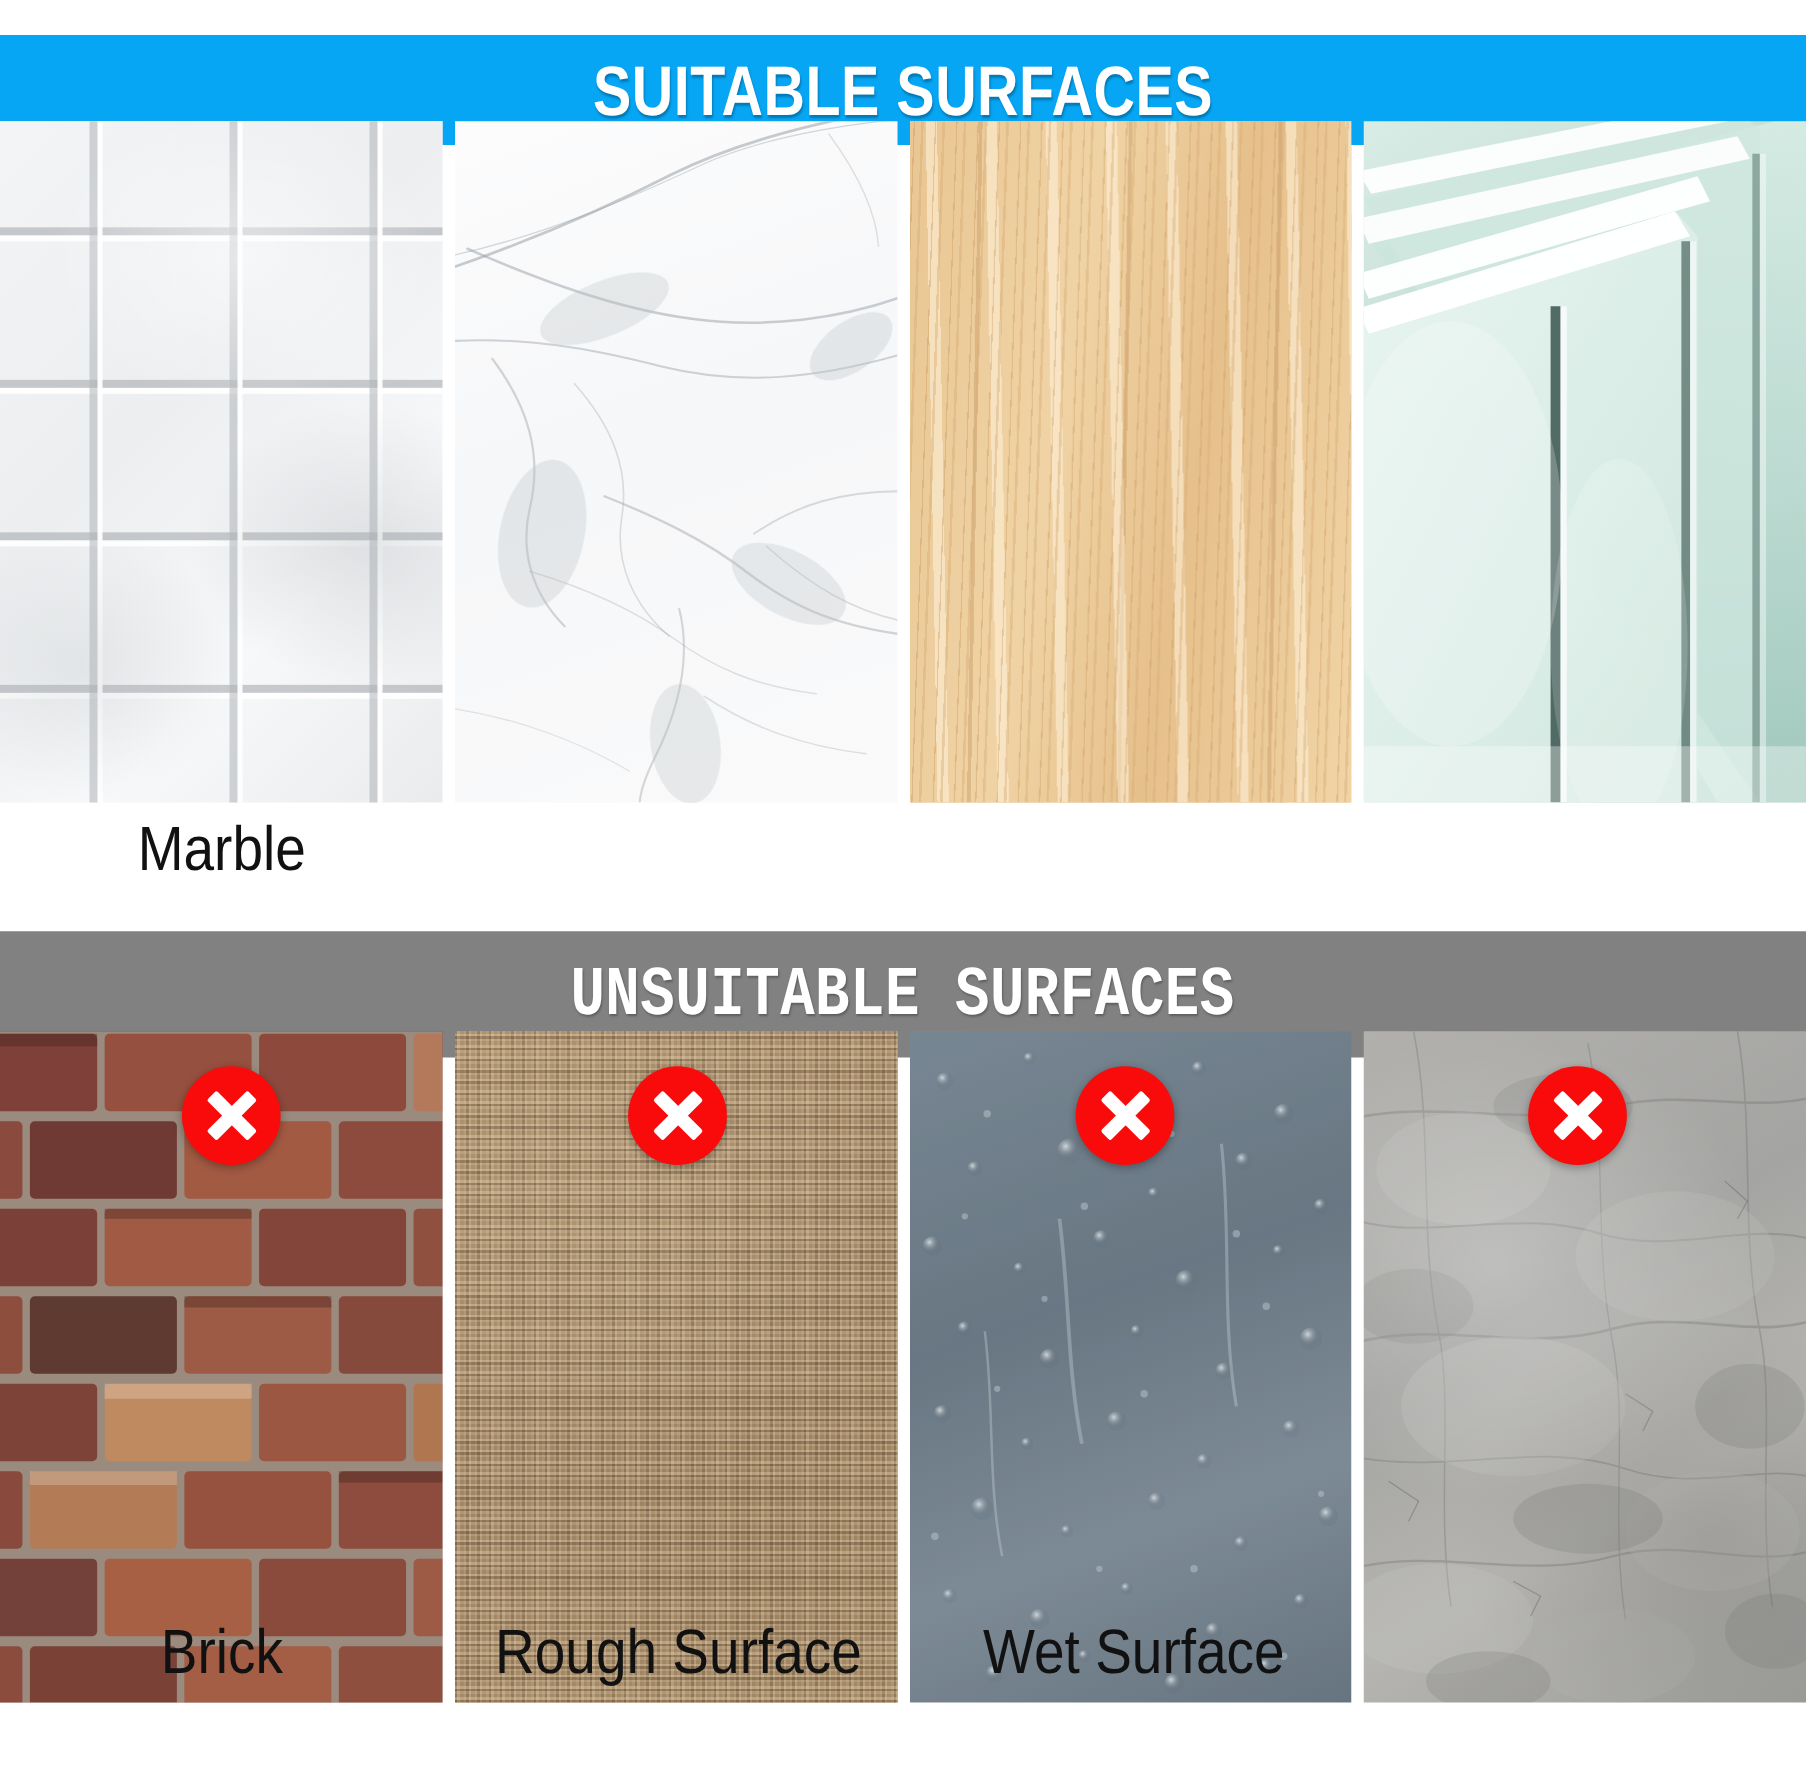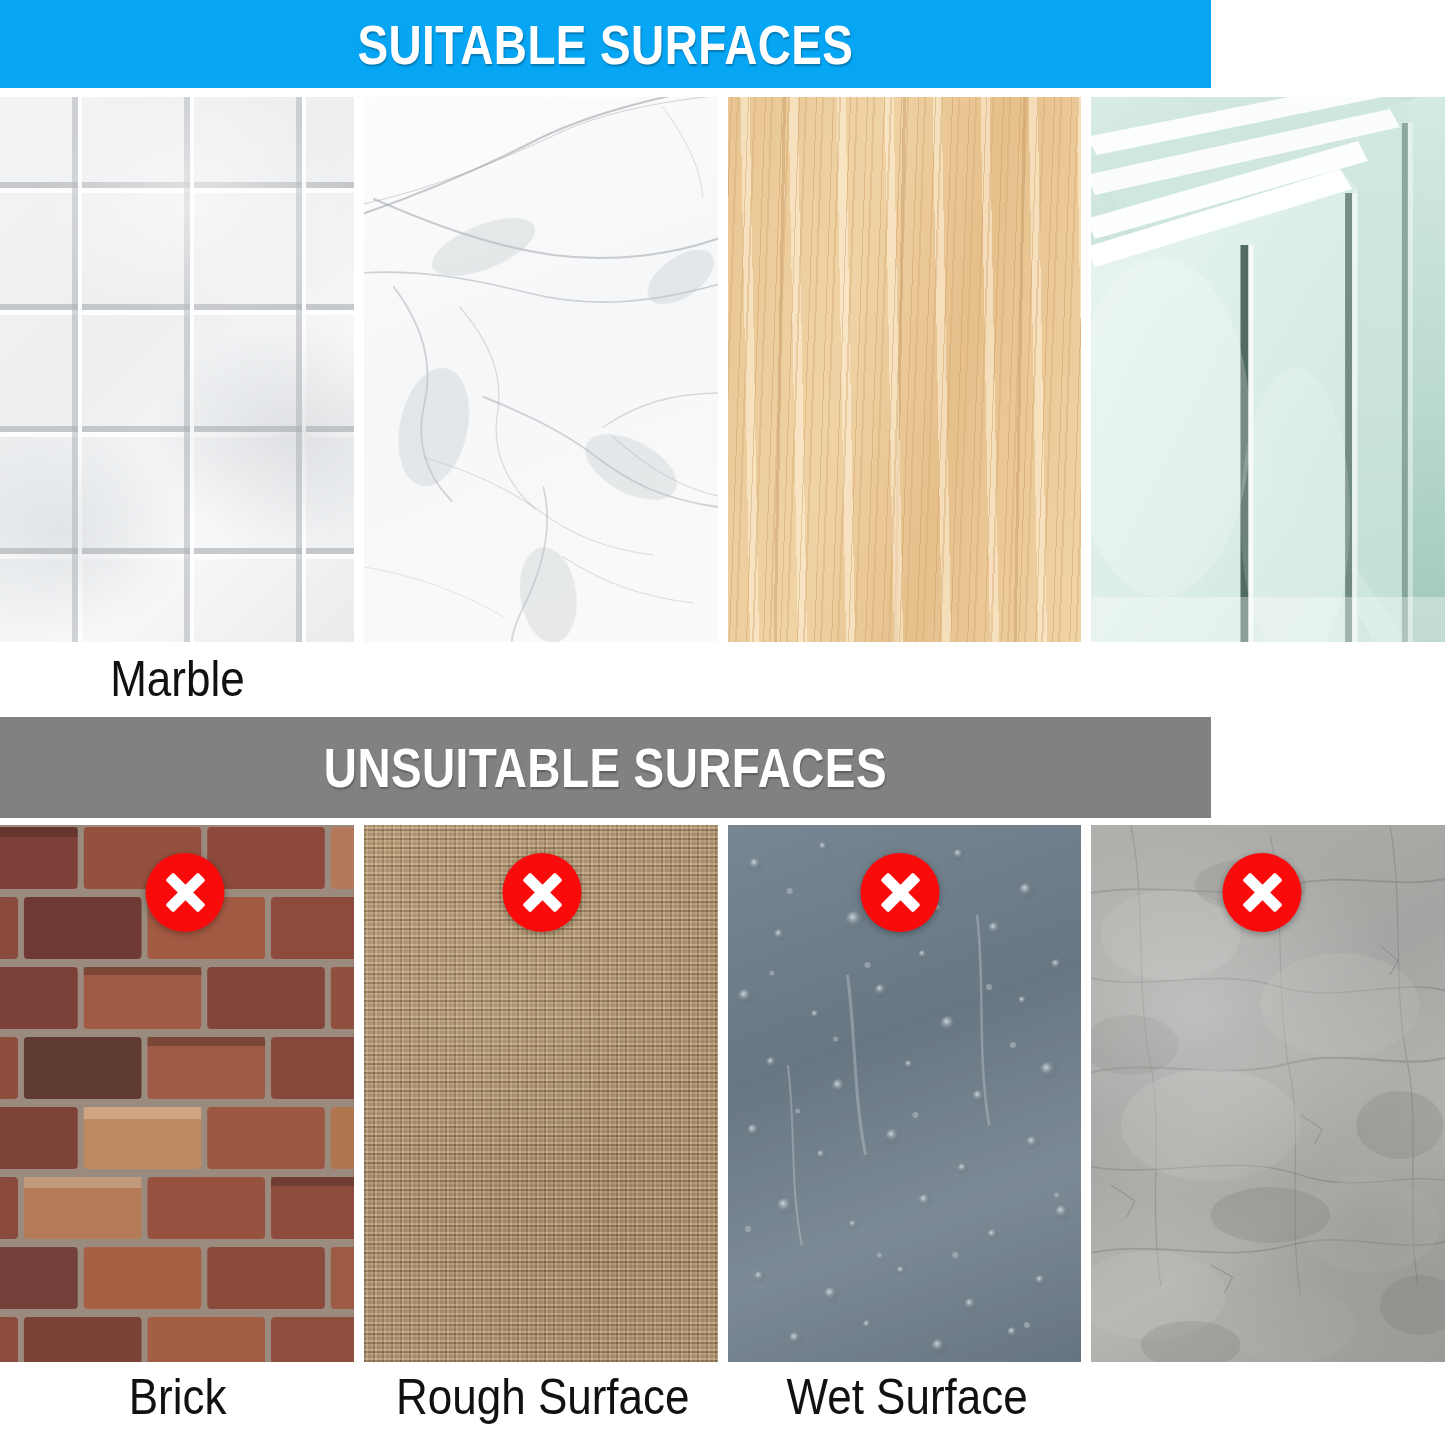--- a/index.html
+++ b/index.html
@@ -1,38 +1,39 @@
 <!DOCTYPE html>
 <html><head>
 <meta charset="utf-8">
 <style>
   html,body{margin:0;padding:0;background:#fff;}
   body{width:1445px;height:1433px;font-family:"Liberation Sans",sans-serif;overflow:hidden;}
   .sheet{position:relative;width:1445px;height:1433px;background:#fff;}
 
   
   .banner{
-    position:absolute;left:0;width:1211px;
+    position:absolute;left:0;width:1445px;
     display:flex;align-items:center;justify-content:center;
     color:#fff;font-weight:bold;letter-spacing:.5px;
     text-shadow:1px 2px 2px rgba(0,0,0,.28);
+    margin-top:28px;
   }
   .banner-suitable{top:0;height:88px;background:#06A6F5;font-size:56px;}
-  .banner-unsuitable{top:717px;height:101px;background:#818181;font-size:56px;}
+  .banner-unsuitable{top:717px;height:101px;background:#818181;font-size:56px;font-family:Liberation Mono, monospace;}
   .banner span{transform:scaleX(.82);transform-origin:center;display:inline-block;white-space:nowrap;}
 
   
   .row{position:absolute;left:0;width:1445px;display:flex;gap:10px;}
   .row-top{top:97px;height:545px;}
   .row-bottom{top:825px;height:537px;}
   .cell{width:355px;height:100%;position:relative;overflow:hidden;}
 
   .labels{position:absolute;left:0;width:1445px;display:flex;gap:10px;}
   .labels-top{top:645px;height:68px;}
-  .labels-bottom{top:1364px;height:66px;align-items:center;}
+  .labels-bottom{top:1288px;height:66px;align-items:center;}
   .label{
     width:355px;display:flex;align-items:center;justify-content:center;
     font-size:50px;color:#111;line-height:1;
   }
   .label span{transform:scaleX(.88);display:inline-block;white-space:nowrap;}
 
   
   .tex-tile{
     background-color:#fdfdfd;
     background-image:

